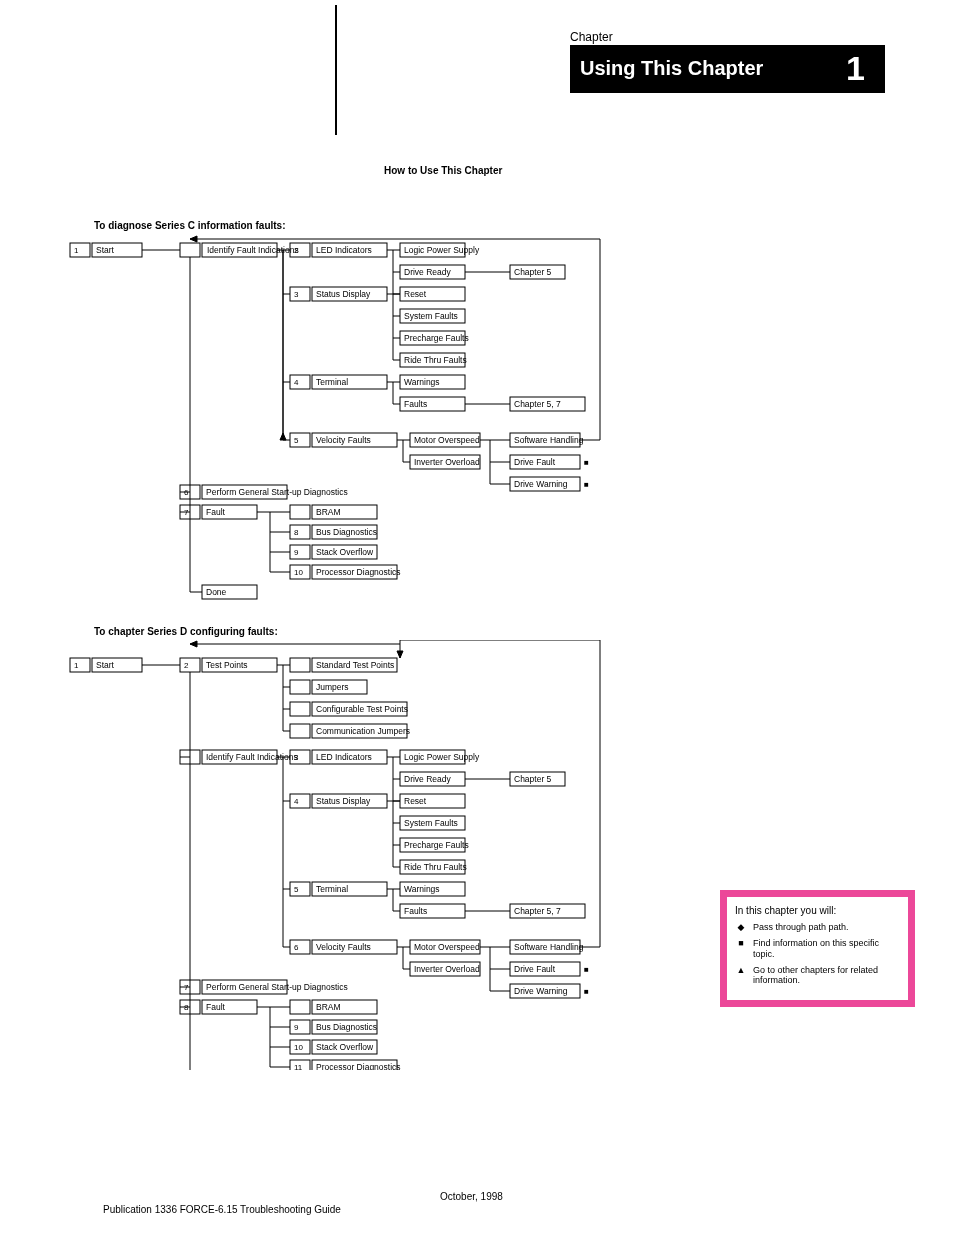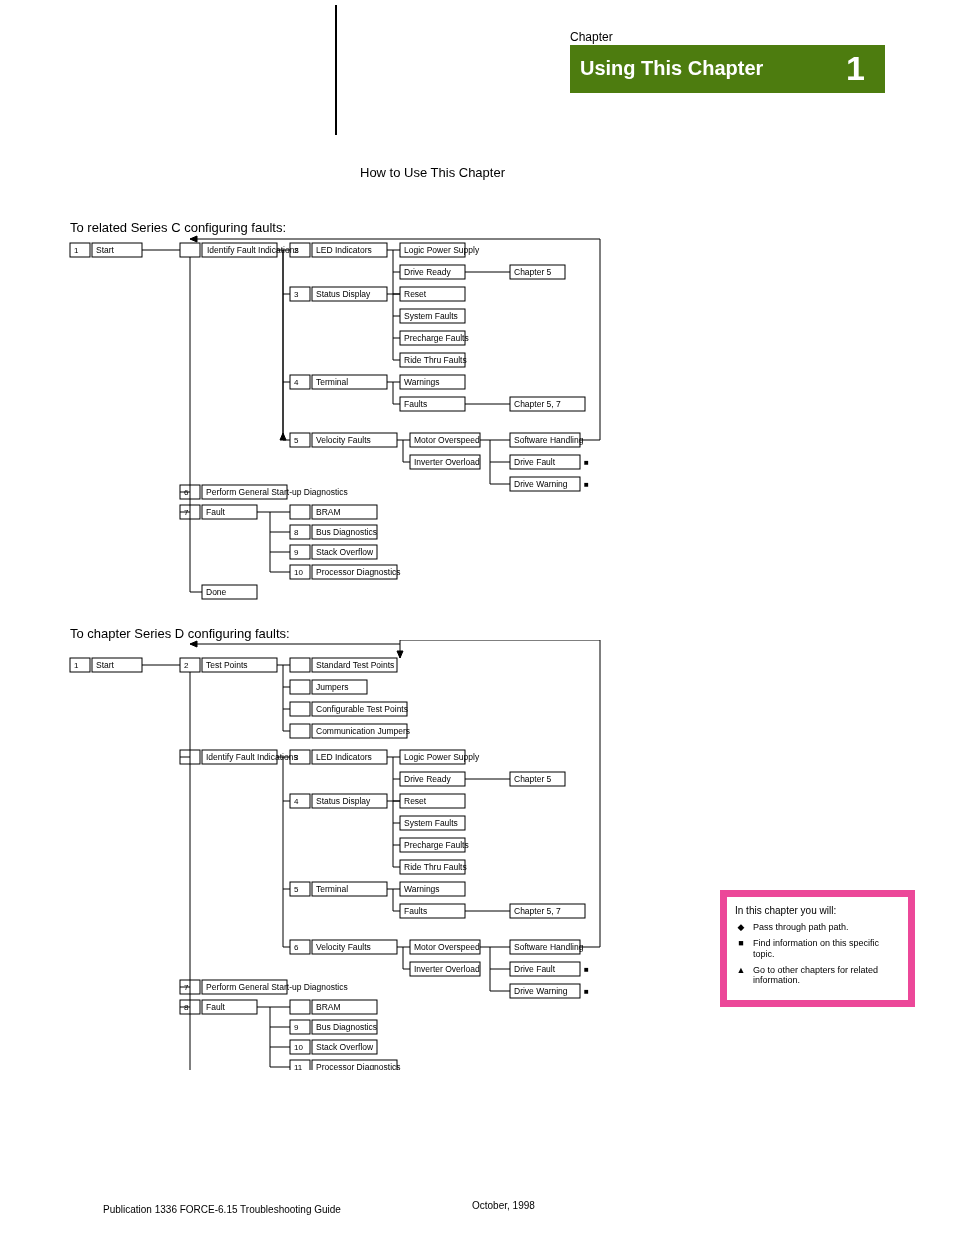--- a/index.html
+++ b/index.html
@@ -26,32 +26,33 @@
   .chapter-small {
     position: absolute;
     left: 570px;
     top: 30px;
     font-size: 12px;
   }
   .chapter-title {
     position: absolute;
     left: 570px;
     top: 45px;
-    background: #4d7c0f;
+    background: #000000;
     color: #fff;
     font-size: 20px;
     font-weight: bold;
     padding: 12px 20px 12px 10px;
     line-height: 1.1;
     width: 285px;
   }
   .section-heading {
     position: absolute;
-    font-size: 13px;
-    font-weight: normal;
+    font-size: 10px;
+    font-weight: bold;
+    margin-left: 24px;
   }
   .section1 { left: 360px; top: 165px; }
   .section2 { left: 70px; top: 220px; }
   .section3 { left: 70px; top: 626px; }
 
   svg.diagram {
     position: absolute;
     left: 60px;
   }
   svg.diag1 { top: 235px; }
@@ -87,40 +88,40 @@
     flex: 1;
     line-height: 1.15;
   }
   .footer {
     position: absolute;
     bottom: 20px;
     width: 100%;
     font-size: 10px;
   }
   .footer .pub  { position: absolute; left: 65px;  bottom: 0; margin-left: 38px; }
-  .footer .date { position: absolute; left: 440px; bottom: 4px; margin-left: 32px; }
+  .footer .date { position: absolute; left: 440px; bottom: 13px; }
   .footer .page { position: absolute; right: 65px; bottom: 0; }
   .lbl { font-size: 8.5px; }
   .numc { font-size: 8px; }
   .sym { font-size: 8px; }
 </style>
 </head>
 <body>
 
 <div class="page">
 
   <div class="vbar-top"></div>
   <div class="chapter-small">Chapter</div>
   <div class="chapter-title">
     <span>Using This Chapter</span>
     <span style="float:right;font-size:34px;line-height:0.7;">1</span>
   </div>
 
   <div class="section-heading section1">How to Use This Chapter</div>
-  <div class="section-heading section2">To related Series C configuring faults:</div>
+  <div class="section-heading section2">To diagnose Series C information faults:</div>
   <div class="section-heading section3">To chapter Series D configuring faults:</div>
 
   <svg class="diagram diag1" width="620" height="370">
     <g stroke="#000" stroke-width="1" fill="none">
 
       <rect x="10" y="8" width="20" height="14"></rect>
         <rect x="32" y="8" width="50" height="14"></rect>
 
       <rect x="120" y="8" width="20" height="14"></rect>
         <rect x="142" y="8" width="75" height="14"></rect>

